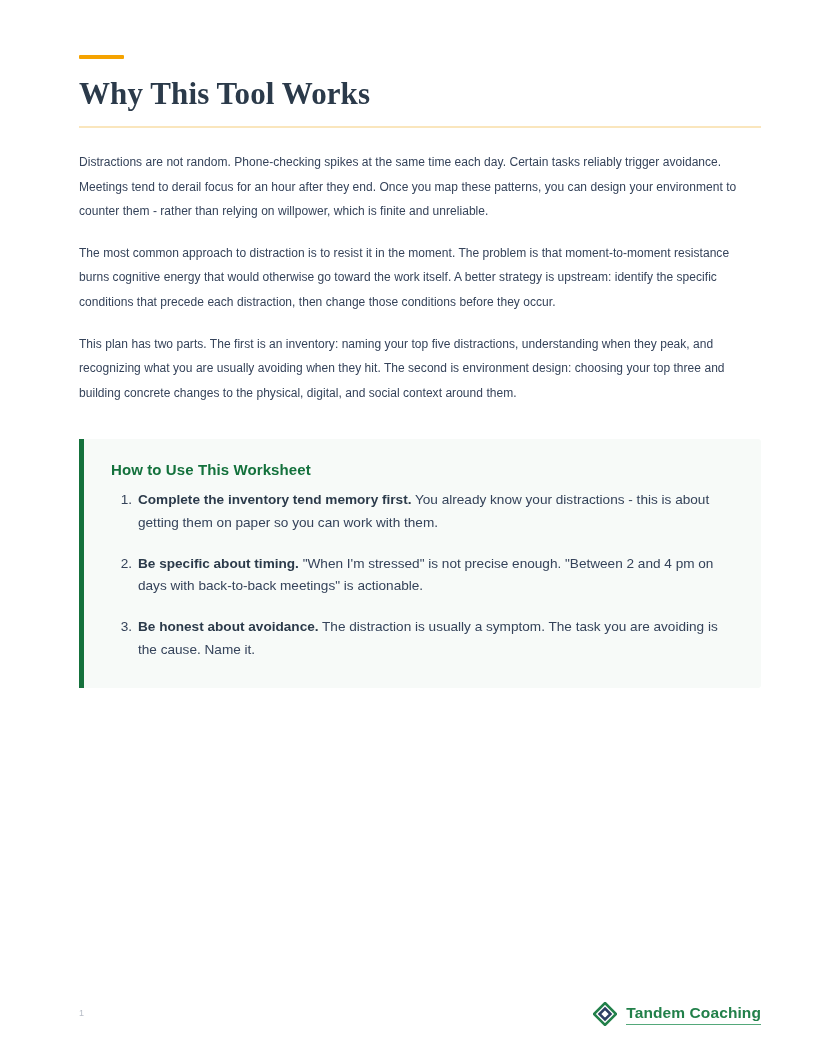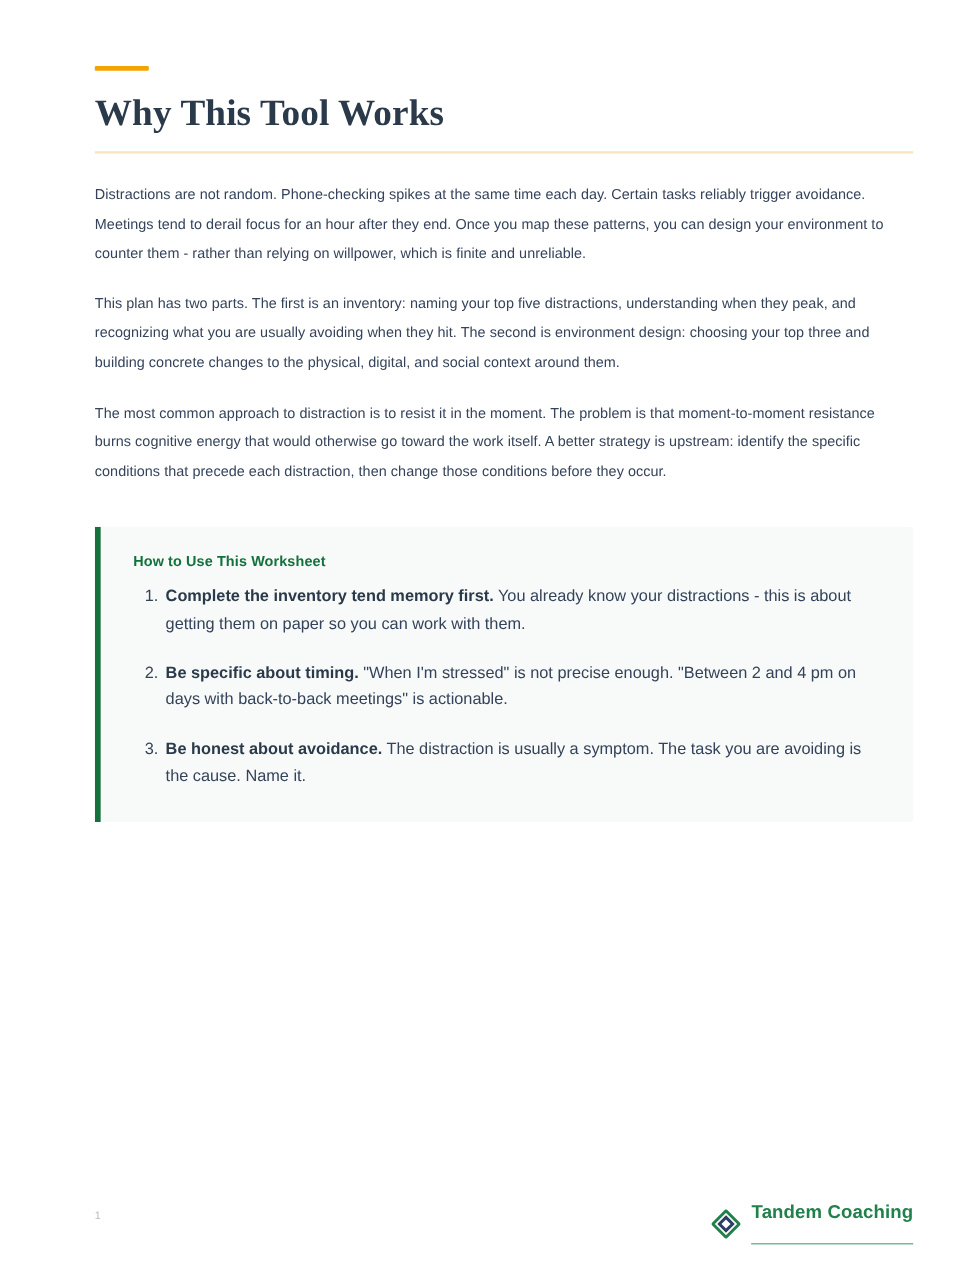--- a/index.html
+++ b/index.html
@@ -76,21 +76,21 @@
     position: relative;
     width: 682px;
     box-sizing: border-box;
     background: #f7faf8;
     border-left: 5px solid #15713c;
     border-radius: 0 3px 3px 0;
     padding: 22px 26px 26px 27px;
   }
 
   .callout-title {
-    font-size: 12px;
+    font-size: 15px;
     font-weight: bold;
     color: #13713c;
     margin: 0 0 11px 0;
     letter-spacing: 0.1px;
   }
 
   .callout-list {
     margin: 0;
     padding: 0;
     list-style: none;
@@ -157,41 +157,41 @@
     flex: 0 0 auto;
     display: block;
   }
 
   .logo-text {
     font-size: 15.5px;
     font-weight: bold;
     color: #22804a;
     letter-spacing: 0.1px;
     border-bottom: 1.5px solid #54a87a;
-    padding-bottom: 17px;
+    padding-bottom: 3px;
     line-height: 17px;
   }
 </style>
 </head>
 <body>
 
 <div class="page">
 
   <div class="content">
 
     <div class="accent-bar"></div>
 
     <h1 class="page-title">Why This Tool Works</h1>
 
     <div class="title-rule"></div>
 
     <div class="body-copy">
       <p class="para">Distractions are not random. Phone-checking spikes at the same time each day. Certain tasks reliably trigger avoidance. Meetings tend to derail focus for an hour after they end. Once you map these patterns, you can design your environment to counter them - rather than relying on willpower, which is finite and unreliable.</p>
+      <p class="para">The most common approach to distraction is to resist it in the moment. The problem is that moment-to-moment resistance burns cognitive energy that would otherwise go toward the work itself. A better strategy is upstream: identify the specific conditions that precede each distraction, then change those conditions before they occur.</p>
       <p class="para">This plan has two parts. The first is an inventory: naming your top five distractions, understanding when they peak, and recognizing what you are usually avoiding when they hit. The second is environment design: choosing your top three and building concrete changes to the physical, digital, and social context around them.</p>
-      <p class="para">The most common approach to distraction is to resist it in the moment. The problem is that moment-to-moment resistance burns cognitive energy that would otherwise go toward the work itself. A better strategy is upstream: identify the specific conditions that precede each distraction, then change those conditions before they occur.</p>
     </div>
 
     <div class="callout">
       <div class="callout-title">How to Use This Worksheet</div>
 
       <ol class="callout-list">
         <li class="callout-item">
           <span class="marker">1.</span>
           <span class="lead">Complete the inventory tend memory first.</span><span> You already know your distractions - this is about getting them on paper so you can work with them.</span>
         </li>

